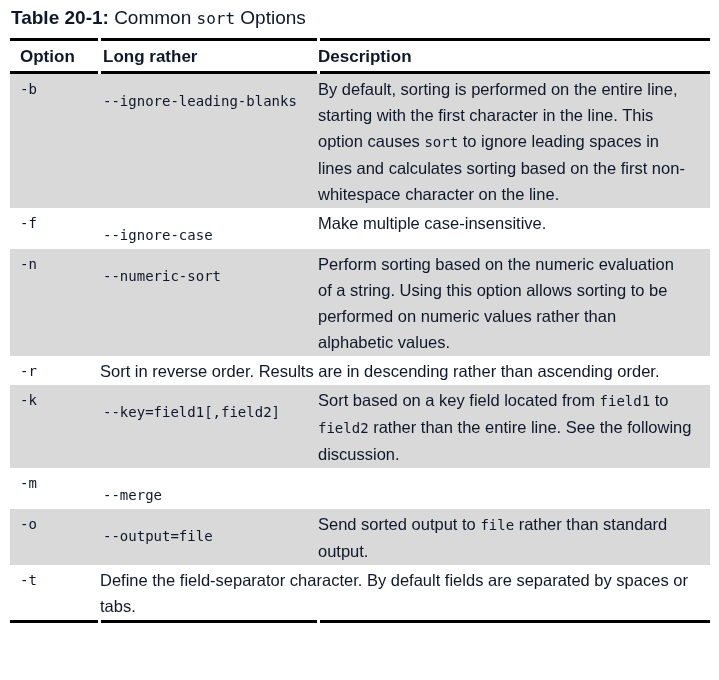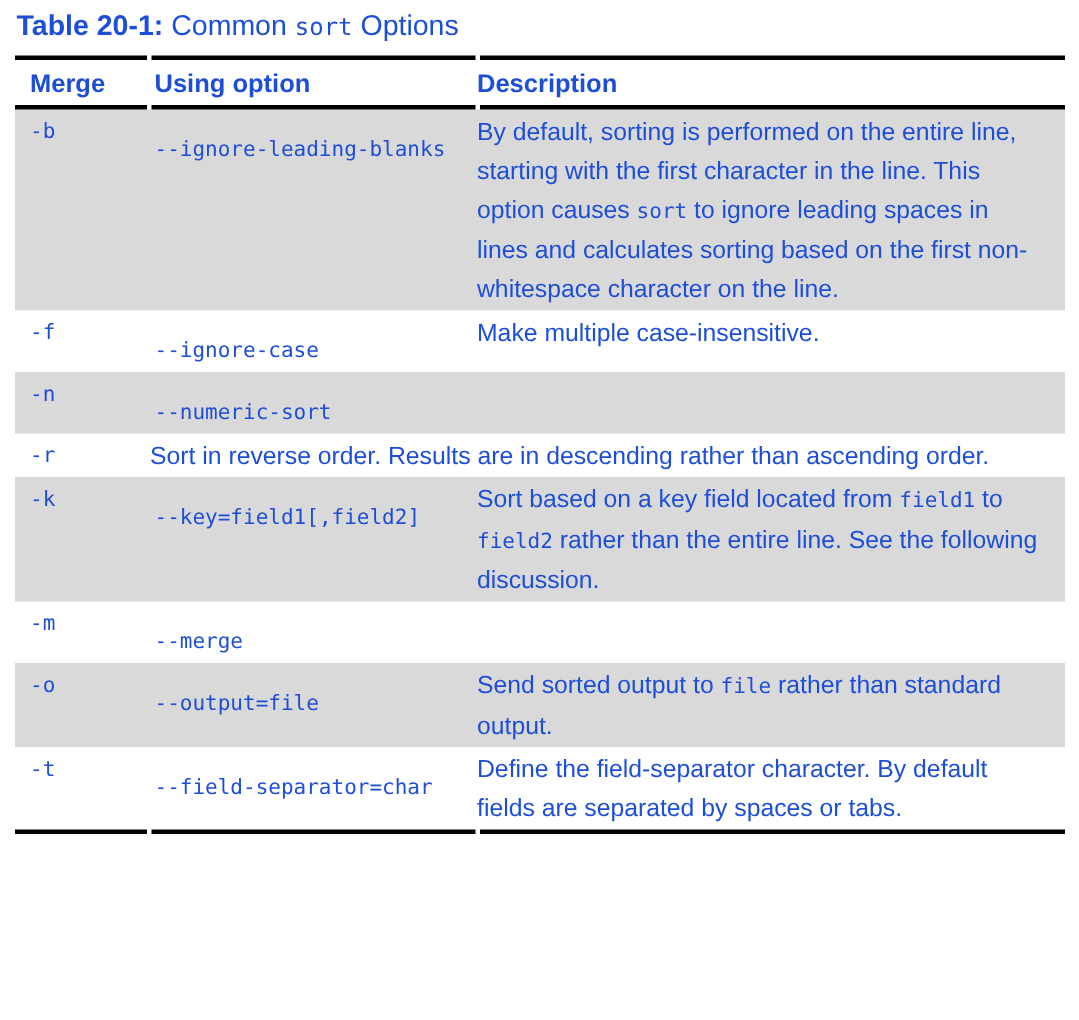--- a/index.html
+++ b/index.html
@@ -1,18 +1,18 @@
 <!DOCTYPE html>
 <html><head>
 <meta charset="utf-8">
 <style>
   html,body { margin:0; padding:0; background:#ffffff; }
   .page {
     width:719px; height:680px; box-sizing:border-box;
-    background:#ffffff; color:#1d4ed8;
+    background:#ffffff; color:#0f172a;
     font-family:"Liberation Sans", sans-serif;
     padding:5px 9px 0 10px; overflow:hidden; position:relative;
   }
   .title { font-size:19px; line-height:22px; margin:2px 0 8px 1px; }
   .bold { font-weight:bold; }
   .mono { font-family:"DejaVu Sans Mono", monospace; font-size:14px; }
   .title .mono { font-size:16px; }
   .italic { }
 
   .table { width:700px; }
@@ -44,22 +44,22 @@
 
   <div class="table">
 
     <div class="rule">
       <div class="seg s1" style="background: rgb(0, 0, 0);"></div>
       <div class="seg s2" style="background: rgb(0, 0, 0);"></div>
       <div class="seg s3" style="background: rgb(0, 0, 0);"></div>
     </div>
 
     <div class="header-row">
-      <div class="hcell hc1">Merge</div>
-      <div class="hcell hc2">Using option</div>
+      <div class="hcell hc1">Option</div>
+      <div class="hcell hc2">Long rather</div>
       <div class="hcell hc3">Description</div>
     </div>
 
     <div class="rule">
       <div class="seg s1" style="background: rgb(0, 0, 0);"></div>
       <div class="seg s2" style="background: rgb(0, 0, 0);"></div>
       <div class="seg s3" style="background: rgb(0, 0, 0);"></div>
     </div>
 
     <div>
@@ -69,20 +69,21 @@
           <div class="c3"><span>By default, sorting is performed on the entire line, starting with the first character in the line. This option causes </span><span class="mono">sort</span><span> to ignore leading spaces in lines and calculates sorting based on the first non-whitespace character on the line.</span></div>
         </div>
         <div class="row">
           <div class="c1">-f</div>
           <div class="c2"><span class="mono">--ignore-case</span></div>
           <div class="c3"><span>Make multiple case-insensitive.</span></div>
         </div>
         <div class="row shaded" style="background: rgb(217, 217, 217);">
           <div class="c1">-n</div>
           <div class="c2"><span class="mono">--numeric-sort</span></div>
+          <div class="c3"><span>Perform sorting based on the numeric evaluation of a string. Using this option allows sorting to be performed on numeric values rather than alphabetic values.</span></div>
         </div>
         <div class="row">
           <div class="c1">-r</div>
           <div class="c3"><span>Sort in reverse order. Results are in descending rather than ascending order.</span></div>
         </div>
         <div class="row shaded" style="background: rgb(217, 217, 217);">
           <div class="c1">-k</div>
           <div class="c2"><span class="mono">--key=</span><span class="mono italic">field1</span><span class="mono">[,</span><span class="mono italic">field2</span><span class="mono">]</span></div>
           <div class="c3"><span>Sort based on a key field located from </span><span class="mono italic">field1</span><span> to </span><span class="mono italic">field2</span><span> rather than the entire line. See the following discussion.</span></div>
         </div>
@@ -90,21 +91,20 @@
           <div class="c1">-m</div>
           <div class="c2"><span class="mono">--merge</span></div>
         </div>
         <div class="row shaded" style="background: rgb(217, 217, 217);">
           <div class="c1">-o</div>
           <div class="c2"><span class="mono">--output=</span><span class="mono italic">file</span></div>
           <div class="c3"><span>Send sorted output to </span><span class="mono italic">file</span><span> rather than standard output.</span></div>
         </div>
         <div class="row">
           <div class="c1">-t</div>
-          <div class="c2"><span class="mono">--field-separator=</span><span class="mono italic">char</span></div>
           <div class="c3"><span>Define the field-separator character. By default fields are separated by spaces or tabs.</span></div>
         </div>
       </div>
 
     <div class="rule">
       <div class="seg s1" style="background: rgb(0, 0, 0);"></div>
       <div class="seg s2" style="background: rgb(0, 0, 0);"></div>
       <div class="seg s3" style="background: rgb(0, 0, 0);"></div>
     </div>
 

